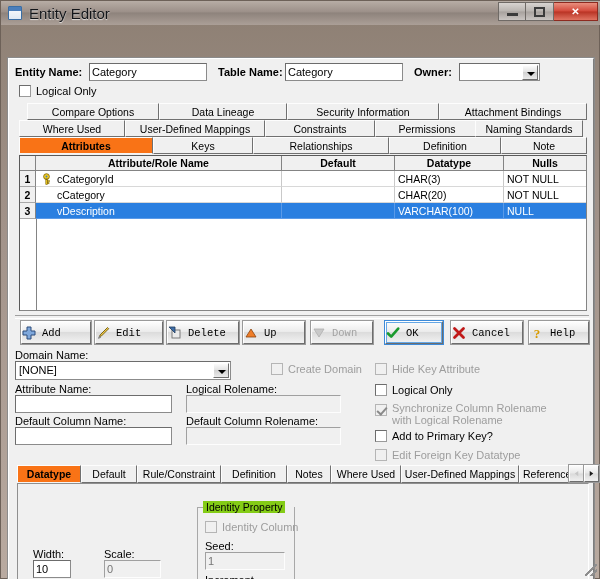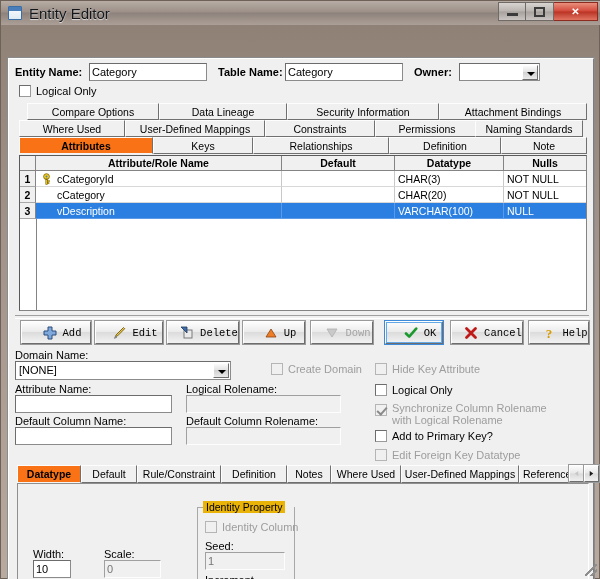--- a/index.html
+++ b/index.html
@@ -155,38 +155,37 @@
     border-right:1px solid #848484;border-bottom:1px solid #a8a8a8;
   }
   .keyicon{
     width:12px;height:12px;margin:0 4px 0 2px;flex:0 0 auto;position:relative;
   }
   
   .tbtn{
     position:absolute;height:23px;box-sizing:border-box;
     background:linear-gradient(#fdfdfd,#ececec 45%,#dcdcdc 50%,#f2f2f2);
     border:1px solid #fff;border-right-color:#6d6d6d;border-bottom-color:#6d6d6d;
-    display:flex;align-items:center;justify-content:center;gap:6px;
+    display:flex;align-items:center;gap:6px;
     font-family:"Liberation Mono",monospace;font-size:10.5px;
     outline:1px solid #9a9a9a;
-    padding-left:12px;
   }
   .tbtn.def{outline:1px solid #3d8ad8;box-shadow:0 0 0 1px #66a7e5 inset;}
   .tbtn.dis{color:#a3a3a3;}
   .tbtn .bi{width:14px;height:14px;flex:0 0 auto;}
   
   .gbox{
     position:absolute;box-sizing:border-box;
     border:1px solid #a8a8a8;border-top:none;
   }
   .gbox:before{
     content:"";position:absolute;left:0;top:0;width:6px;border-top:1px solid #a8a8a8;
   }
   .gbox-title{
-    position:absolute;font-size:10.5px;background:#eab308;padding:0 3px;
+    position:absolute;font-size:10.5px;background:#84cc16;padding:0 3px;
     white-space:nowrap;
   }
   .panel{
     position:absolute;box-sizing:border-box;
     border:1px solid #fff;border-top-color:#8f8f8f;border-left-color:#8f8f8f;
   }
   .spinbtn{
     position:absolute;width:15px;height:17px;box-sizing:border-box;
     background:linear-gradient(#fbfbfb,#e8e8e8 48%,#dadada 52%,#f0f0f0);
     border:1px solid #fff;border-right-color:#6d6d6d;border-bottom-color:#6d6d6d;

